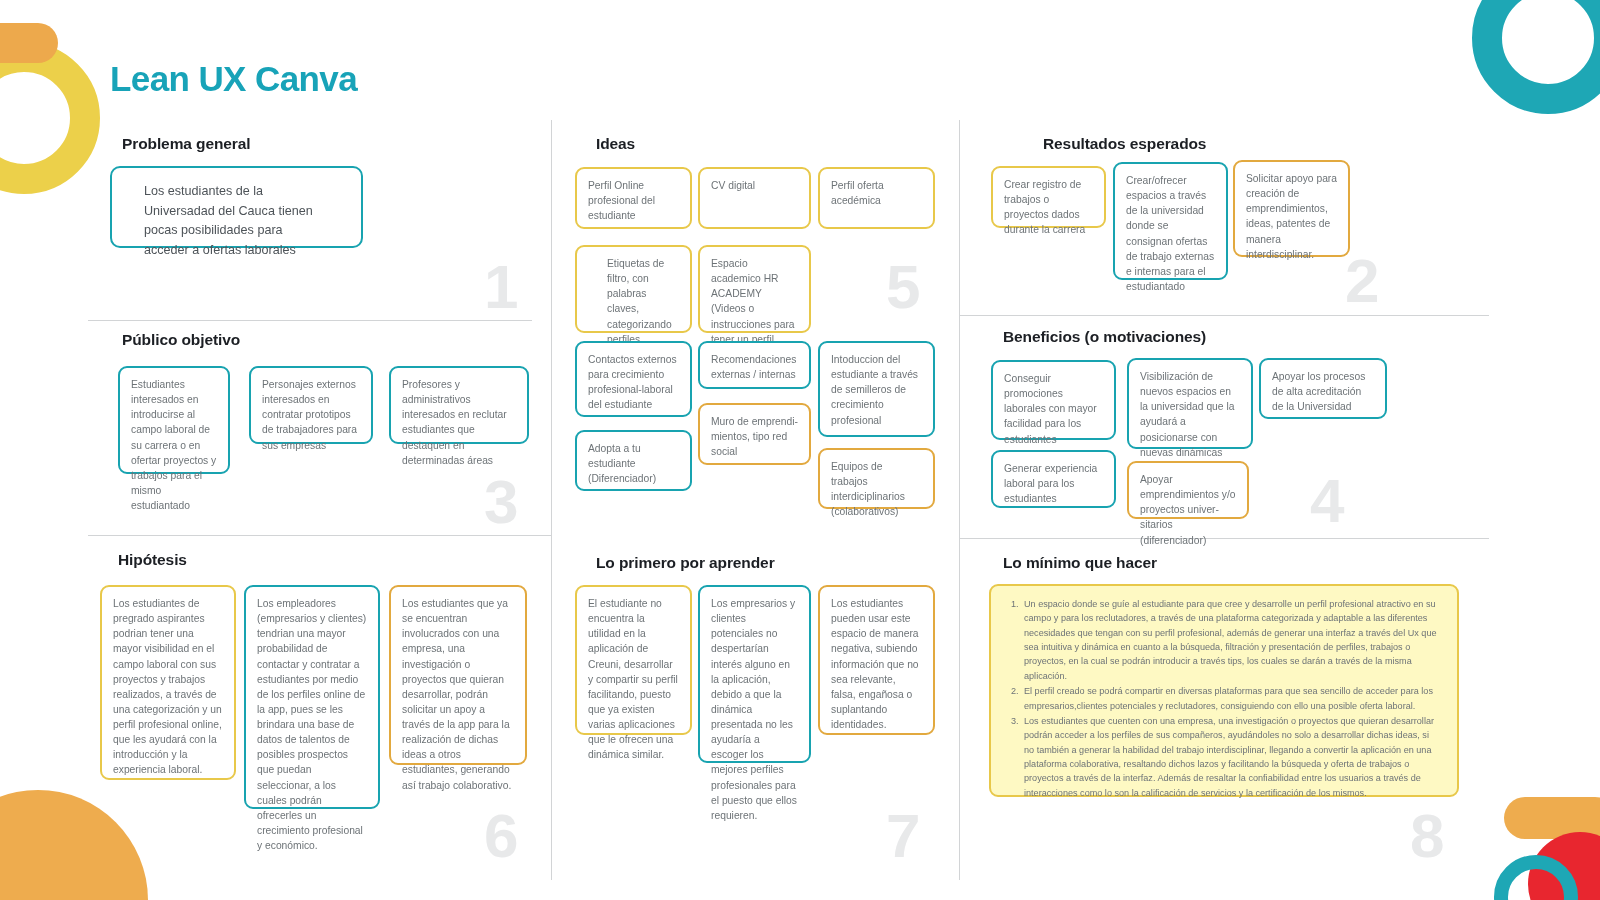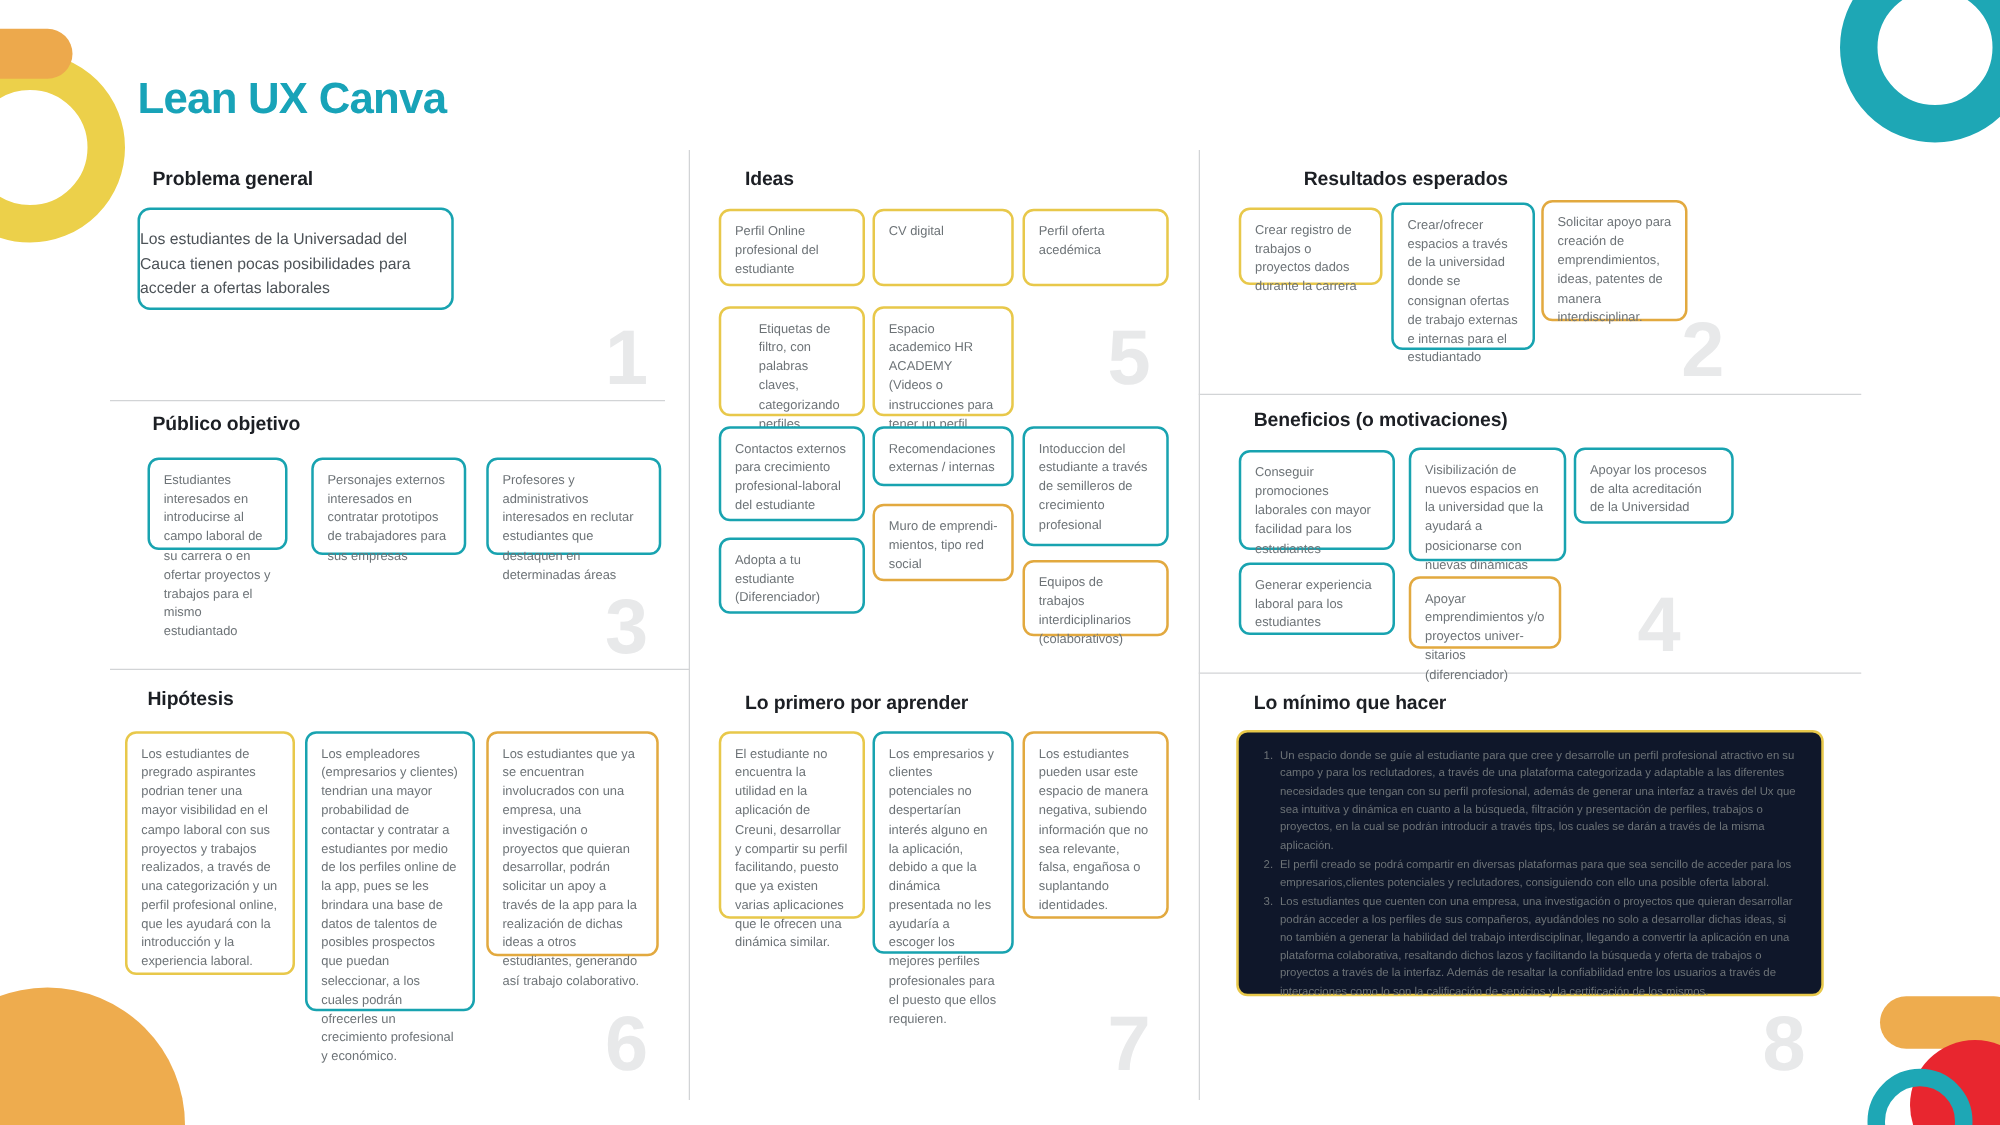--- a/index.html
+++ b/index.html
@@ -110,30 +110,30 @@
     color: #6d7377;
   }
   .card.teal   { border-color: #18a3b0; }
   .card.yellow { border-color: #e8c84a; }
   .card.amber  { border-color: #e2a93f; }
 
   .card.big {
     font-size: 12.6px;
     line-height: 1.55;
     color: #4d5358;
-    padding: 14px 0;
+    padding: 14px 32px;
     border-radius: 10px;
   }
 
   
   #minimo-card {
     position: absolute;
     left: 989px; top: 584px;
     width: 470px; height: 213px;
-    background: #0f172a;
+    background: #fef9c3;
     border: 2.2px solid #e8c84a;
     border-radius: 9px;
     padding: 11px 20px 10px 12px;
   }
   #minimo-list {
     margin: 0;
     padding-left: 18px;
     font-size: 9.1px;
     line-height: 1.58;
     color: #6d7377;
@@ -165,21 +165,21 @@
   <div class="section" style="left:122px; top:135px;">
     <div class="section-title">Problema general</div>
   </div>
   <div class="section-number" style="left:484px; top:256px;">1</div>
   <div class="card big teal" style="left:110px; top:166px; width:253px; height:82px;">Los estudiantes de la Universadad del Cauca tienen pocas posibilidades para acceder a ofertas laborales</div>
 
   <div class="section" style="left:122px; top:331px;">
     <div class="section-title">Público objetivo</div>
   </div>
   <div class="section-number" style="left:484px; top:471px;">3</div>
-  <div class="card teal" style="left:118px; top:366px; width:112px; height:74px;">Estudiantes interesados en introducirse al campo laboral de su carrera o en ofertar proyectos y trabajos para el mismo estudiantado</div>
+  <div class="card teal" style="left:118px; top:366px; width:112px; height:108px;">Estudiantes interesados en introducirse al campo laboral de su carrera o en ofertar proyectos y trabajos para el mismo estudiantado</div>
   <div class="card teal" style="left:249px; top:366px; width:124px; height:78px;">Personajes externos interesados en contratar prototipos de trabajadores para sus empresas</div>
   <div class="card teal" style="left:389px; top:366px; width:140px; height:78px;">Profesores y administrativos interesados en reclutar estudiantes que destaquen en determinadas áreas</div>
 
   <div class="section" style="left:118px; top:551px;">
     <div class="section-title">Hipótesis</div>
   </div>
   <div class="section-number" style="left:484px; top:805px;">6</div>
   <div class="card yellow" style="left:100px; top:585px; width:136px; height:195px;">Los estudiantes de pregrado aspirantes podrian tener una mayor visibilidad en el campo laboral con sus proyectos y trabajos realizados, a través de una categorización y un perfil profesional online, que les ayudará con la introducción y la experiencia laboral.</div>
   <div class="card teal" style="left:244px; top:585px; width:136px; height:224px;">Los empleadores (empresarios y clientes) tendrian una mayor probabilidad de contactar y contratar a estudiantes por medio de los perfiles online de la app, pues se les brindara una base de datos de talentos de posibles prospectos que puedan seleccionar, a los cuales podrán ofrecerles un crecimiento profesional y económico.</div>
   <div class="card amber" style="left:389px; top:585px; width:138px; height:180px;">Los estudiantes que ya se encuentran involucrados con una empresa, una investigación o proyectos que quieran desarrollar, podrán solicitar un apoy a través de la app para la realización de dichas ideas a otros estudiantes, generando así trabajo colaborativo.</div>

